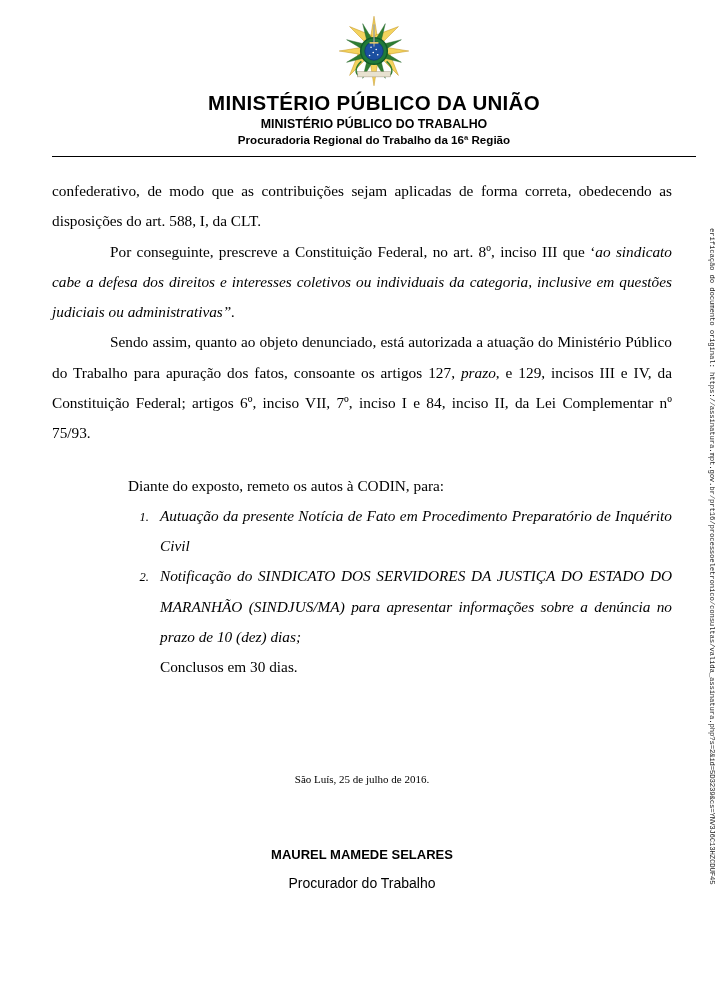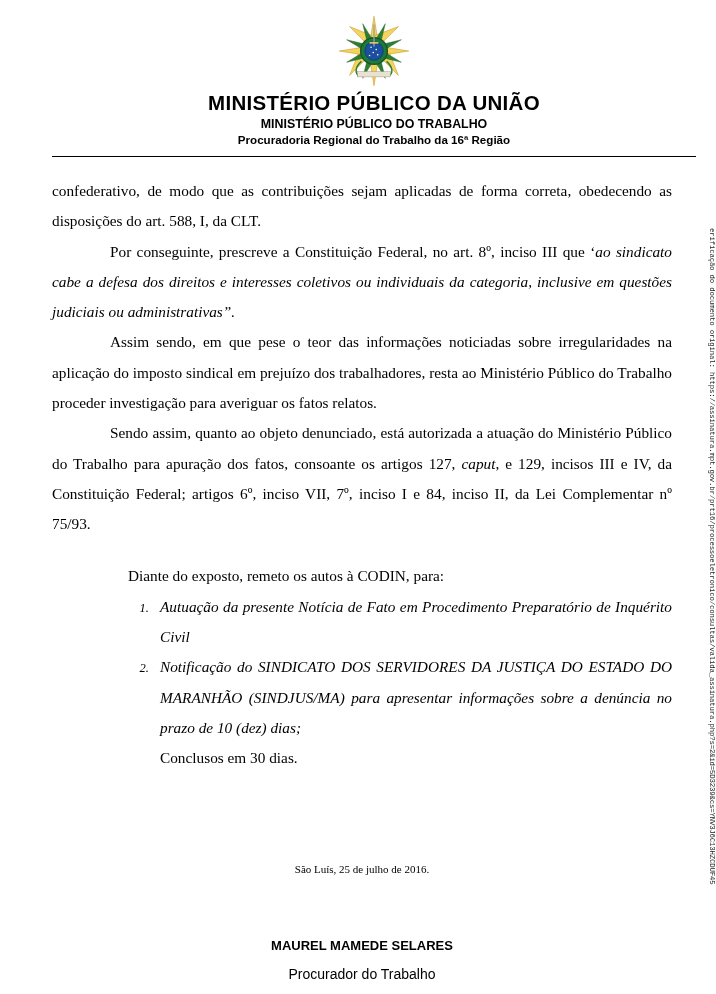--- a/index.html
+++ b/index.html
@@ -202,23 +202,22 @@
     <div class="org-sub2">Procuradoria Regional do Trabalho da 16ª Região</div>
     <hr class="rule">
   </div>
 
   <div class="content">
 
     <p>confederativo, de modo que as contribuições sejam aplicadas de forma correta, obedecendo as disposições do art. 588, I, da CLT.</p>
 
     <p class="indent"><span>Por conseguinte, prescreve a Constituição Federal, no art. 8º, inciso III que ‘</span><span class="it">ao sindicato cabe a defesa dos direitos e interesses coletivos ou individuais da categoria, inclusive em questões judiciais ou administrativas”.</span></p>
 
-    <p class="indent">Assim sendo, em que pese o teor das informações noticiadas sobre irregularidades na aplicação do imposto sindical em prejuízo dos trabalhadores, resta ao Ministério Público do Trabalho proceder investigação para averiguar os fatos relatos.</p>
-
-    <p class="indent"><span>Sendo assim, quanto ao objeto denunciado, está autorizada a atuação do Ministério Público do Trabalho para apuração dos fatos, consoante os artigos 127, </span><span class="it">caput</span><span>, e 129, incisos III e IV, da Constituição Federal; artigos 6º, inciso VII, 7º, inciso I e 84, inciso II, da Lei Complementar nº 75/93.</span></p>
+
+    <p class="indent"><span>Sendo assim, quanto ao objeto denunciado, está autorizada a atuação do Ministério Público do Trabalho para apuração dos fatos, consoante os artigos 127, </span><span class="it">prazo</span><span>, e 129, incisos III e IV, da Constituição Federal; artigos 6º, inciso VII, 7º, inciso I e 84, inciso II, da Lei Complementar nº 75/93.</span></p>
 
     <div class="despacho">Diante do exposto, remeto os autos à CODIN, para:</div>
 
     <ol class="items">
       <li>Autuação da presente Notícia de Fato em Procedimento Preparatório de Inquérito Civil</li>
       <li>Notificação do SINDICATO DOS SERVIDORES DA JUSTIÇA DO ESTADO DO MARANHÃO (SINDJUS/MA) para apresentar informações sobre a denúncia no prazo de 10 (dez) dias;</li>
     </ol>
 
     <div class="concl">Conclusos em 30 dias.</div>
 

